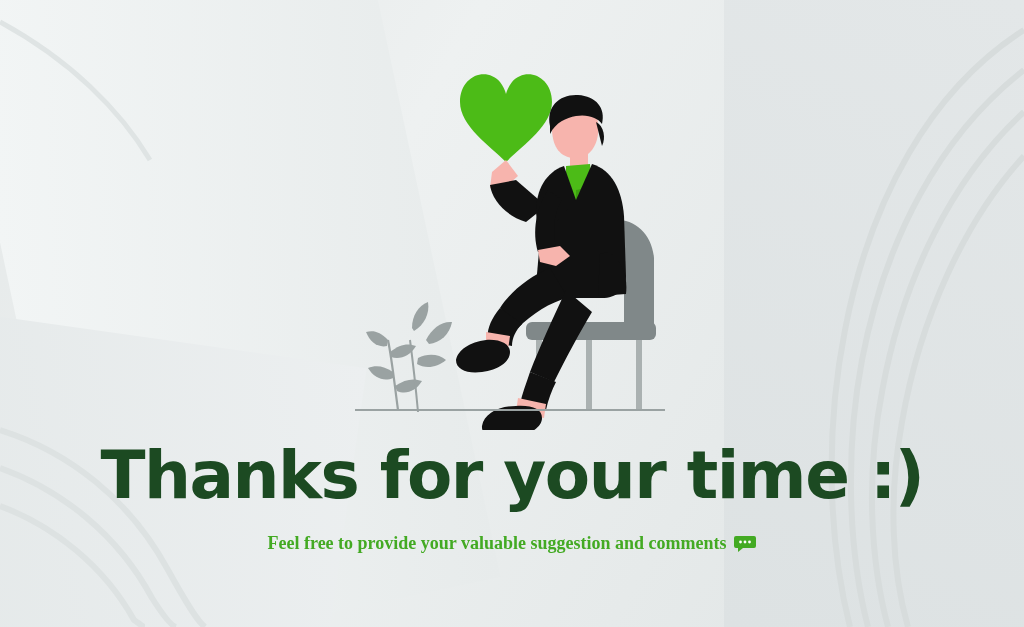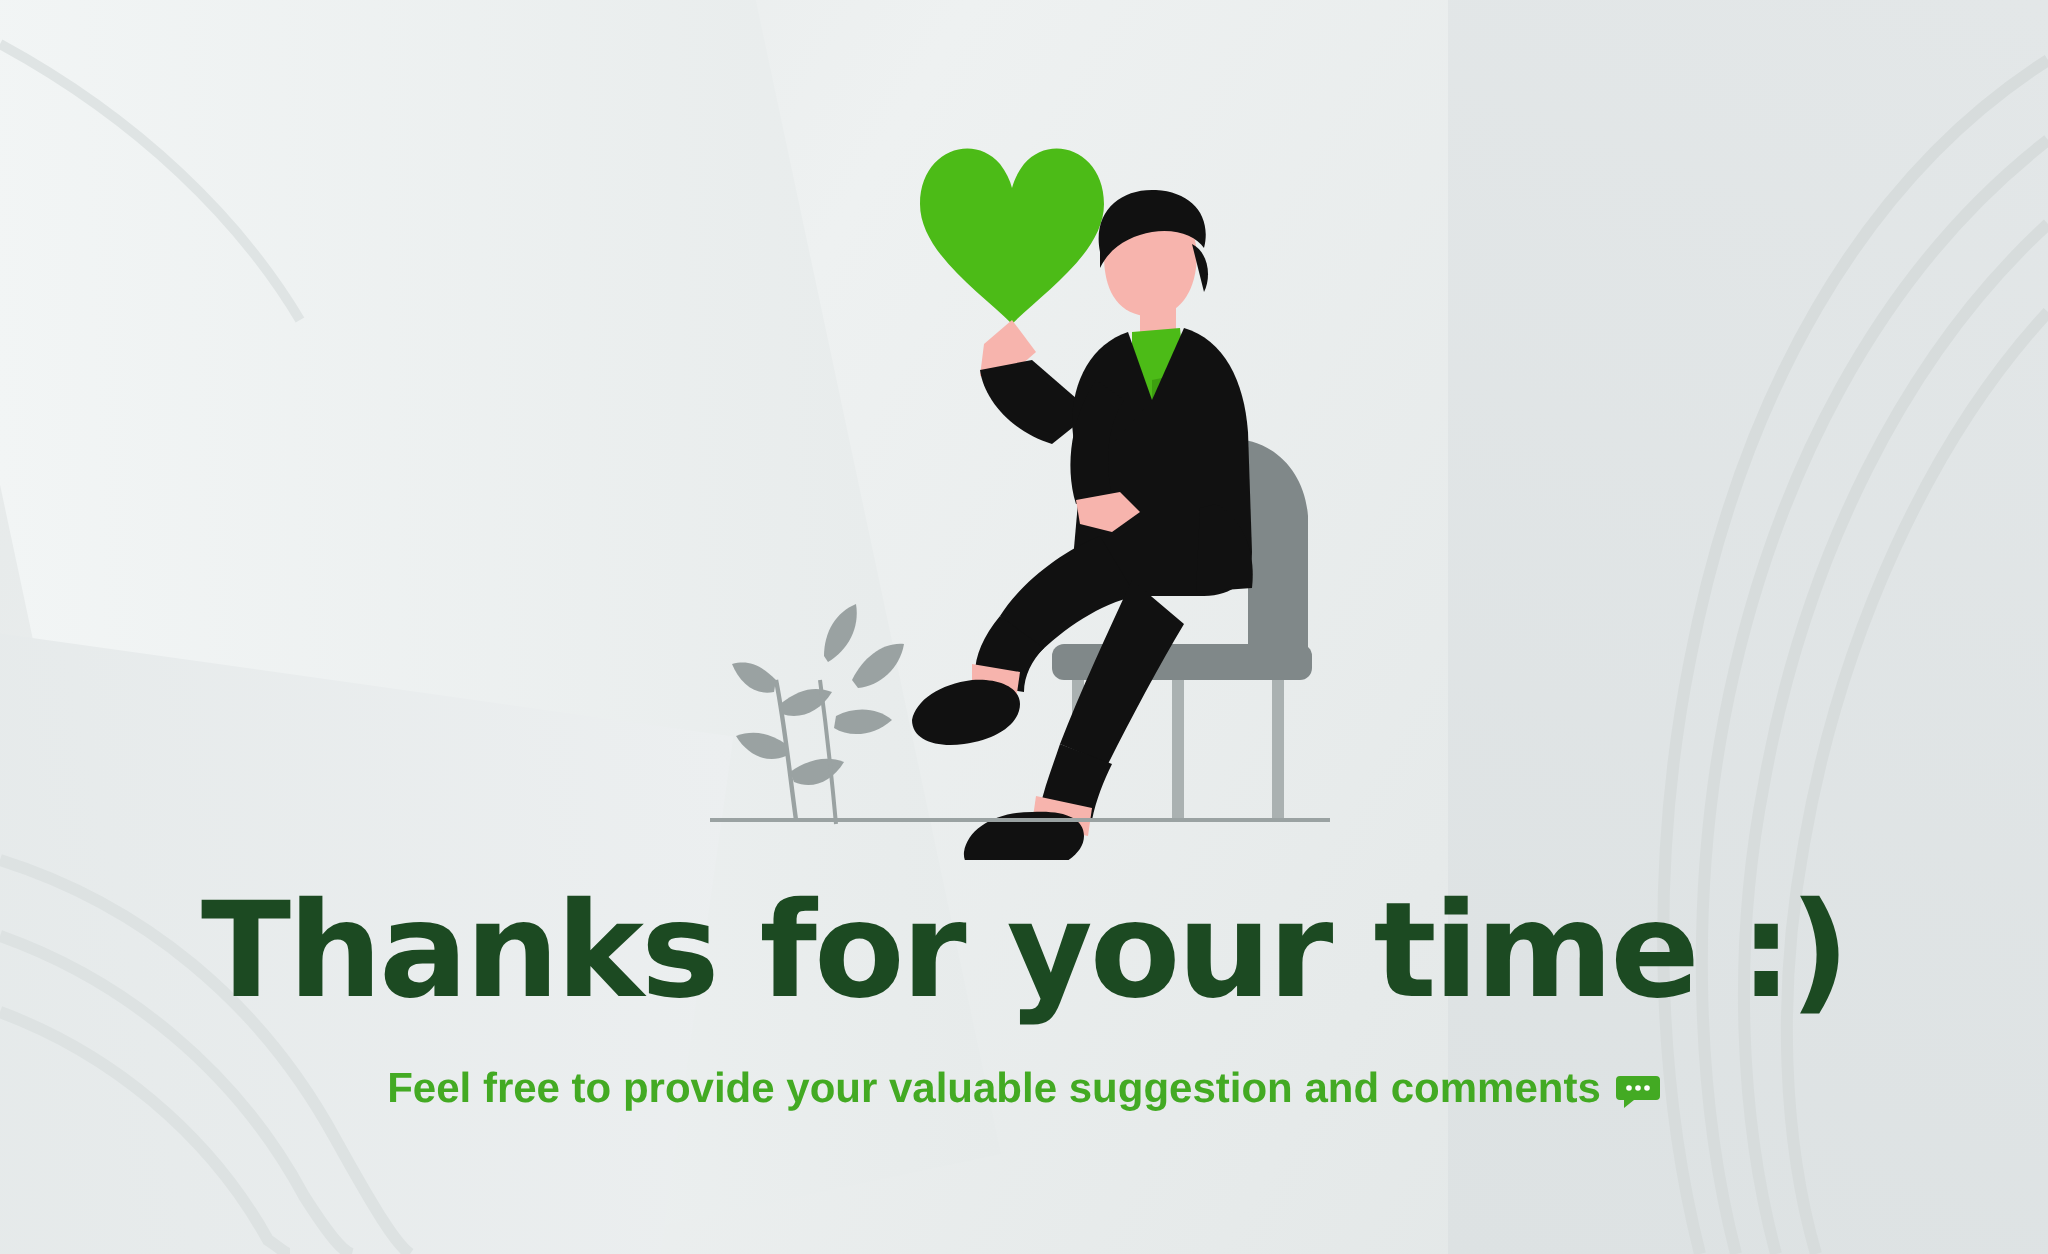--- a/index.html
+++ b/index.html
@@ -86,24 +86,24 @@
     letter-spacing: -1.5px;
     color: #1c4a22;
     font-family: "DejaVu Sans", sans-serif;
   }
   .subline {
     position: absolute;
     left: 0;
     right: 0;
     top: 533px;
     text-align: center;
-    font-size: 21px;
+    font-size: 18px;
     font-weight: bold;
     color: #43aa23;
-    font-family: Liberation Sans, sans-serif;
+    font-family: Liberation Serif, serif;
   }
   .subline .chat-icon {
     display: inline-block;
     vertical-align: -3px;
     margin-left: 8px;
   }
 </style>
 </head>
 <body>
 

